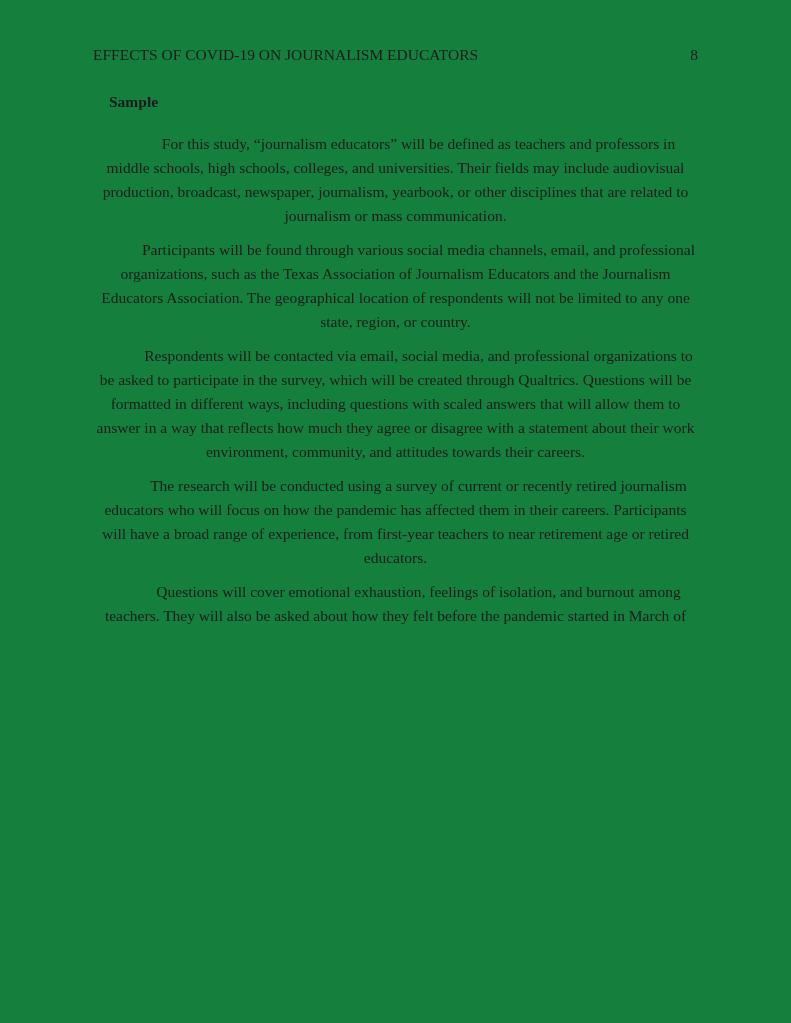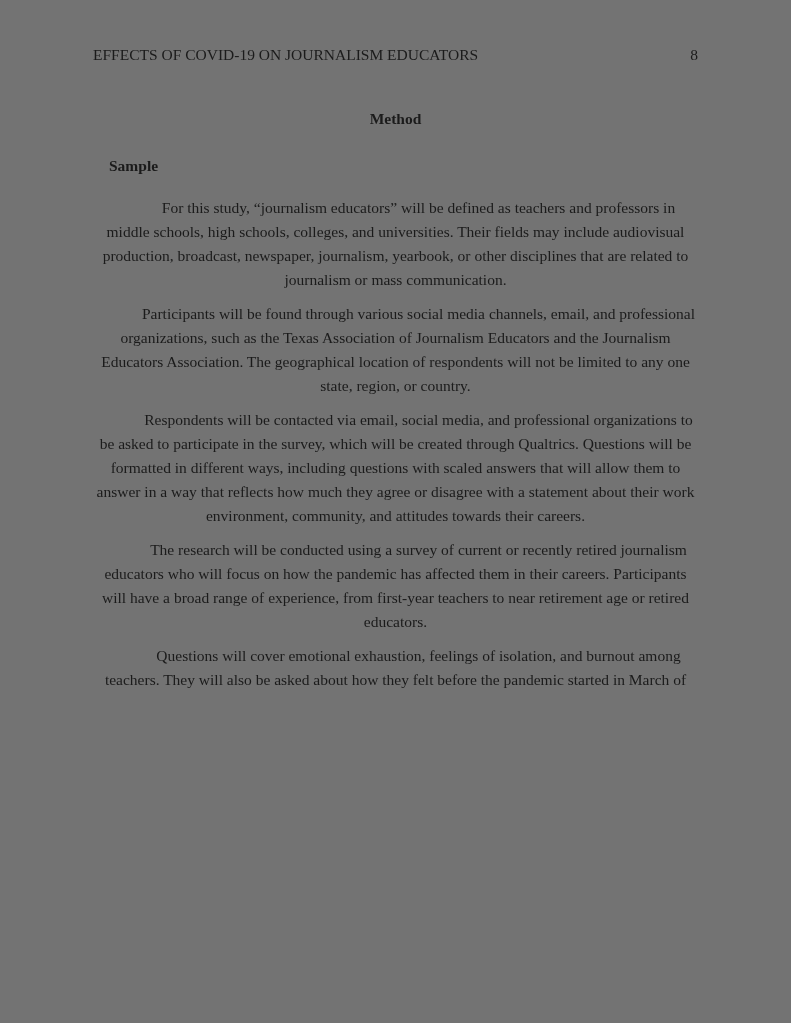--- a/index.html
+++ b/index.html
@@ -4,21 +4,21 @@
 <style>
   html, body {
     margin: 0;
     padding: 0;
     background: #ffffff;
   }
   .page {
     box-sizing: border-box;
     width: 791px;
     height: 1023px;
-    background: #737373;
+    background: #15803d;
     padding: 46px 93px 0 93px;
     overflow: hidden;
     font-family: "Liberation Serif", "DejaVu Serif", serif;
     font-size: 15.5px;
     color: #1b1b1b;
   }
   .running-head {
     display: flex;
     justify-content: space-between;
     align-items: baseline;
@@ -49,21 +49,20 @@
 </head>
 <body>
 
 <div class="page">
 
   <header class="running-head">
     <span>EFFECTS OF COVID-19 ON JOURNALISM EDUCATORS</span>
     <span>8</span>
   </header>
 
-  <h1 class="section-heading">Method</h1>
 
   <h2 class="subsection-heading">Sample</h2>
 
   <p class="body-para">For this study, “journalism educators” will be defined as teachers and professors in middle schools, high schools, colleges, and universities. Their fields may include audiovisual production, broadcast, newspaper, journalism, yearbook, or other disciplines that are related to journalism or mass communication.</p>
 
   <p class="body-para">Participants will be found through various social media channels, email, and professional organizations, such as the Texas Association of Journalism Educators and the Journalism Educators Association. The geographical location of respondents will not be limited to any one state, region, or country.</p>
 
   <p class="body-para">Respondents will be contacted via email, social media, and professional organizations to be asked to participate in the survey, which will be created through Qualtrics. Questions will be formatted in different ways, including questions with scaled answers that will allow them to answer in a way that reflects how much they agree or disagree with a statement about their work environment, community, and attitudes towards their careers.</p>
 
   <p class="body-para">The research will be conducted using a survey of current or recently retired journalism educators who will focus on how the pandemic has affected them in their careers. Participants will have a broad range of experience, from first-year teachers to near retirement age or retired educators.</p>

